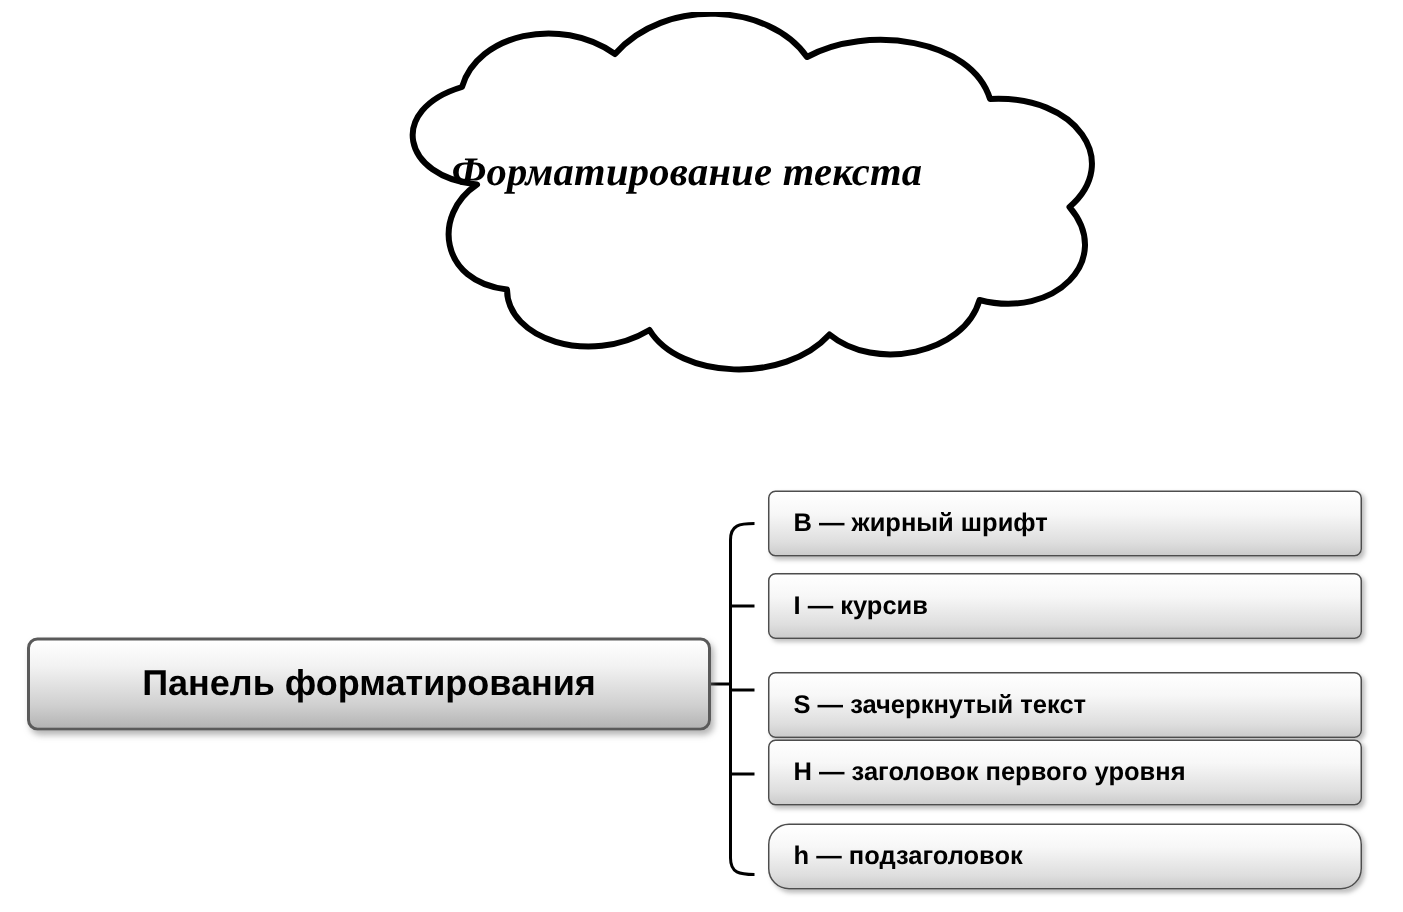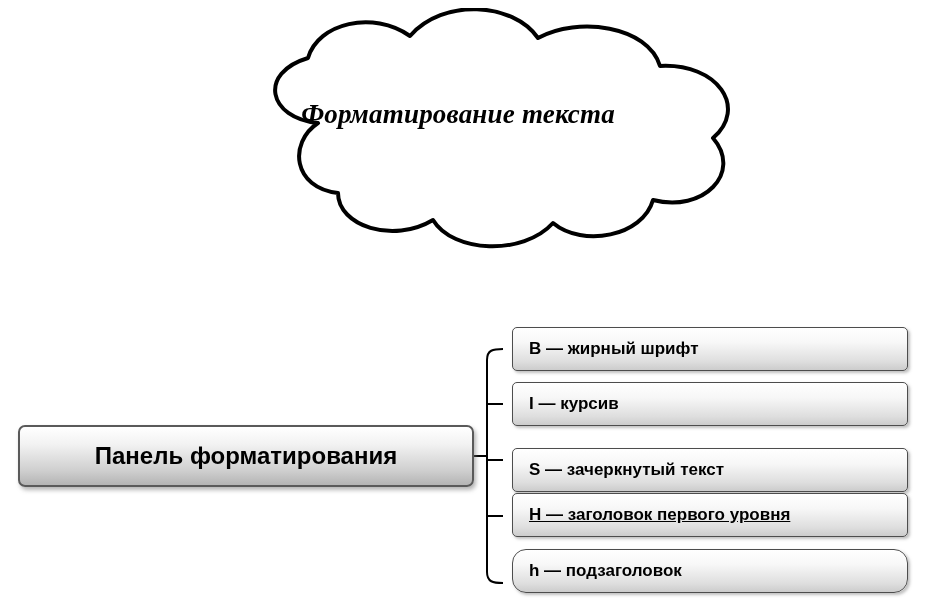--- a/index.html
+++ b/index.html
@@ -89,21 +89,21 @@
     align-items: center;
     padding-left: 16px;
     font-size: 17px;
     font-weight: bold;
     color: #000000;
     box-shadow: 2px 2px 3px rgba(130,130,130,0.5);
   }
   .leaf-0 { top: 327px; }
   .leaf-1 { top: 382px; }
   .leaf-2 { top: 438px; margin-top: 10px; }
-  .leaf-3 { top: 493px; text-decoration: underline; }
+  .leaf-3 { top: 493px; }
   .leaf-4 { top: 549px; border-radius: 14px; }
 </style>
 </head>
 <body>
 
 <div id="diagram-root">
 
   <div class="cloud-wrap">
     <svg width="620" height="250" viewBox="0 0 620 250" xmlns="http://www.w3.org/2000/svg">
       <path d="M170 115

